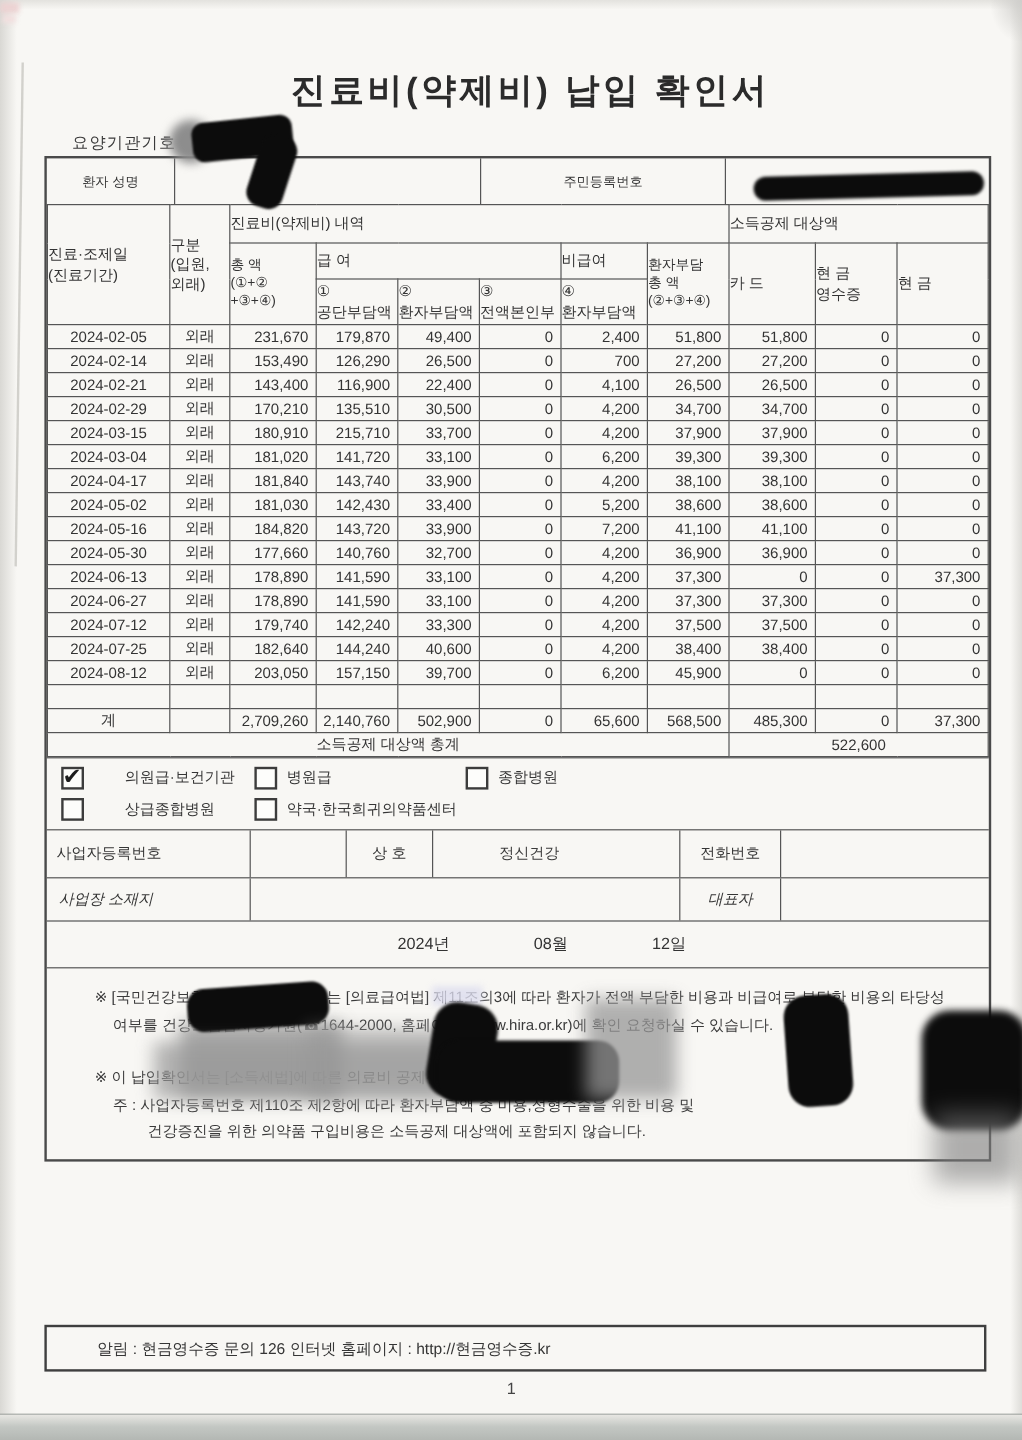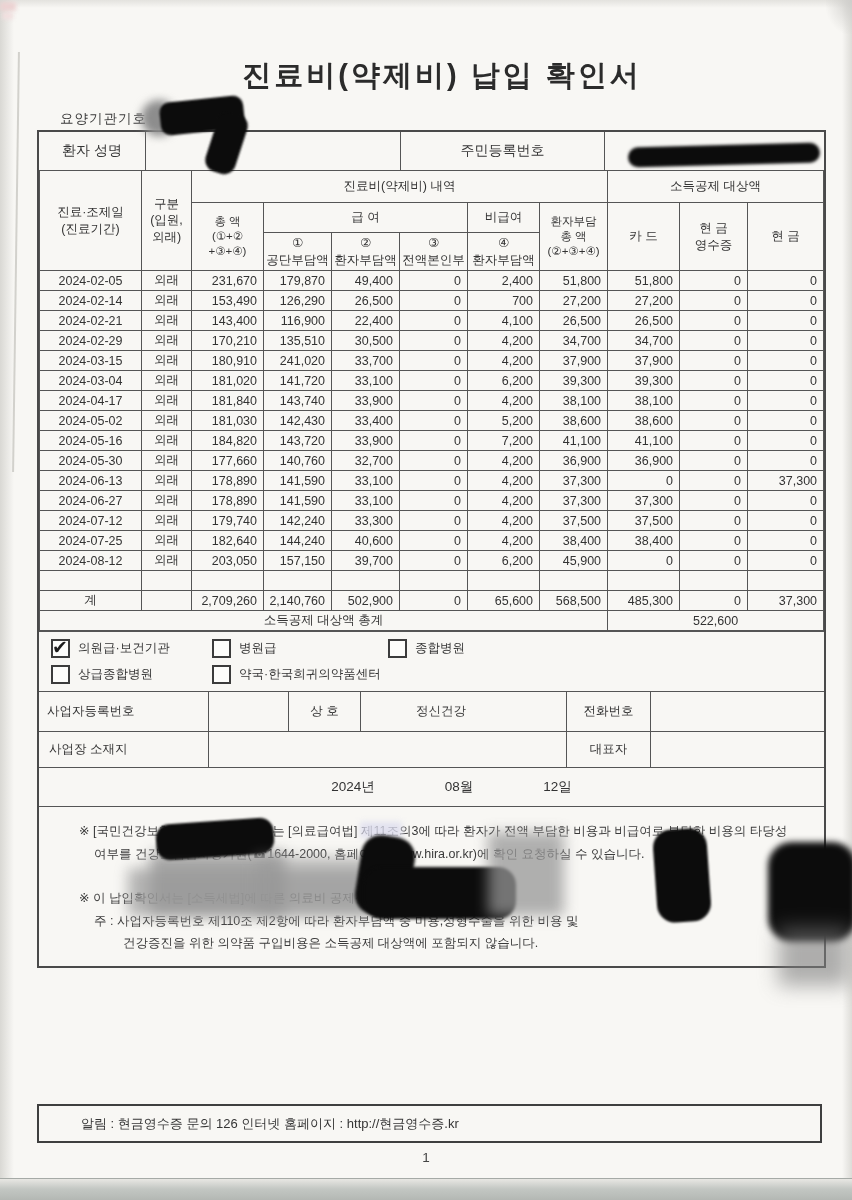--- a/index.html
+++ b/index.html
@@ -33,66 +33,66 @@
     position:absolute;left:16px;top:56px;width:852px;text-align:center;
     font-size:29px;font-weight:bold;letter-spacing:3px;color:#2b2b2b;
   }
   .org-code{
     position:absolute;left:60px;top:110px;font-size:13.5px;color:#3a3a3a;letter-spacing:1px;
   }
 
   .doc{position:absolute;left:37px;top:130px;width:785px;border:2px solid #4a4a4a;background:transparent;}
 
   
-  .patient-row{display:flex;height:38px;font-size:14px;color:#353535;}
+  .patient-row{display:flex;height:38px;font-size:11px;color:#353535;}
   .patient-row .cell{display:flex;align-items:center;justify-content:center;box-sizing:border-box;}
   .pr-name{width:107px;border-right:1px solid #555;}
   .pr-blank1{width:255px;border-right:1px solid #555;}
   .pr-rrn{width:204px;border-right:1px solid #555;}
   .pr-blank2{flex:1;}
 
   
   table.main{border-collapse:collapse;width:785px;table-layout:fixed;border-top:1px solid #555;}
   table.main th,table.main td{
     border:1px solid #555;box-sizing:border-box;
     font-weight:normal;color:#333;padding:0;
   }
-  table.main thead th{font-size:12.5px;line-height:1.3;text-align:center;vertical-align:middle;}
+  table.main thead th{font-size:12.5px;line-height:1.3;text-align:left;vertical-align:middle;}
   .h-small{font-size:11.5px !important;}
   table.main tbody td{font-size:12.5px;height:20px;}
   td.c{text-align:center;}
   td.r{text-align:right;padding-right:6px !important;}
   tr.filler td{height:111px;}
   tr.total-row td{height:26px;font-size:13px;}
   tr.grand-row td{height:34px;font-size:13.5px;text-align:center;}
 
   
   .sec{display:flex;border-top:1px solid #555;box-sizing:border-box;font-size:12.5px;color:#353535;}
   .sec .lbl{display:flex;align-items:center;box-sizing:border-box;border-right:1px solid #555;}
   .facility{height:60px;}
   .facility .lbl{width:135px;justify-content:center;font-size:13px;}
   .facility .opts{flex:1;display:flex;flex-direction:column;justify-content:space-evenly;padding-left:12px;}
   .opt-line{display:flex;align-items:center;}
   .opt{display:flex;align-items:center;}
   .opt .ol{margin-left:8px;font-size:12.5px;}
-  .ow1{width:161px;} .ow2{width:176px;}
+  .ow1{width:161px;gap:26px;} .ow2{width:176px;}
   .cb{width:15px;height:15px;border:2px solid #3c3c3c;position:relative;background:#fdfdfb;flex:none;}
   .cb.checked::after{
     content:"✔";position:absolute;left:-1px;top:-5px;font-size:19px;color:#1d1d1d;font-weight:bold;
   }
 
   .biz{height:40px;}
   .biz .lbl-reg{width:170px;padding-left:8px;border-right:1px solid #555;display:flex;align-items:center;}
   .biz .v1{width:80px;border-right:1px solid #555;}
   .biz .lbl-trade{width:72px;justify-content:center;}
   .biz .v2{width:206px;border-right:1px solid #555;display:flex;align-items:center;padding-left:55px;box-sizing:border-box;color:#3a3a3a;}
   .biz .lbl-phone{width:84px;justify-content:center;}
   .biz .v3{flex:1;}
 
-  .addr{height:36px;}
+  .addr{height:36px;font-style:italic;}
   .addr .lbl-addr{width:170px;padding-left:10px;border-right:1px solid #555;display:flex;align-items:center;}
   .addr .v1{width:358px;border-right:1px solid #555;}
   .addr .lbl-rep{width:84px;justify-content:center;}
   .addr .v2{flex:1;}
 
   .date-row{height:38px;display:flex;align-items:center;justify-content:center;gap:30px;border-top:1px solid #555;font-size:13.5px;color:#333;transform:none;}
   .date-row span{display:inline-block;margin-left:40px;}
 
   .notes{border-top:1px solid #555;height:160px;box-sizing:border-box;padding:13px 20px 0 40px;font-size:12.5px;line-height:1.8;color:#3a3a3a;}
   .note2{margin-top:22px;}
@@ -263,21 +263,21 @@
             <td class="r">4,200</td>
             <td class="r">34,700</td>
             <td class="r">34,700</td>
             <td class="r">0</td>
             <td class="r">0</td>
           </tr>
           <tr>
             <td class="c">2024-03-15</td>
             <td class="c">외래</td>
             <td class="r">180,910</td>
-            <td class="r">241,020</td>
+            <td class="r">215,710</td>
             <td class="r">33,700</td>
             <td class="r">0</td>
             <td class="r">4,200</td>
             <td class="r">37,900</td>
             <td class="r">37,900</td>
             <td class="r">0</td>
             <td class="r">0</td>
           </tr>
           <tr>
             <td class="c">2024-03-04</td>

